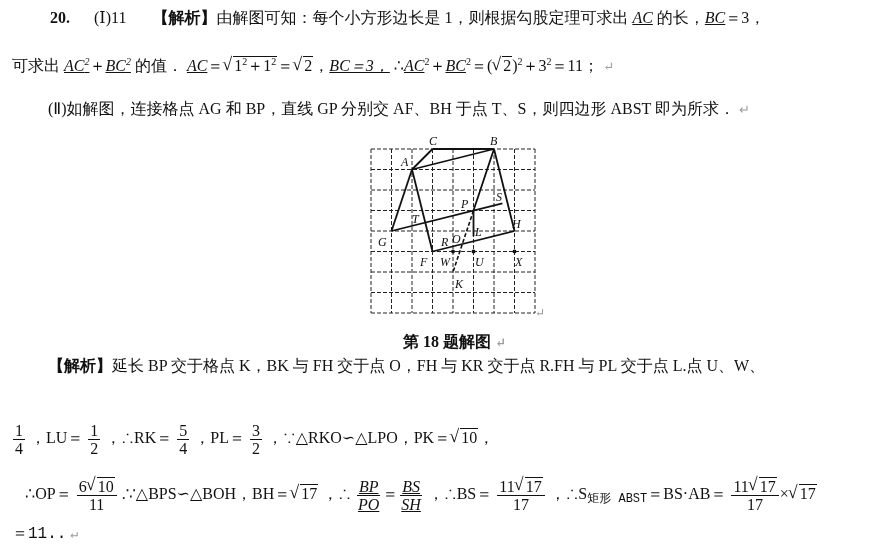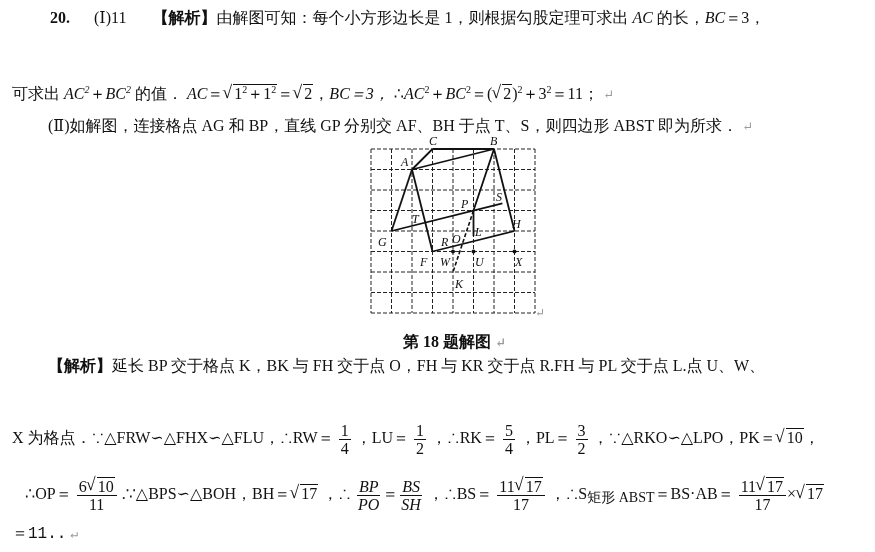--- a/index.html
+++ b/index.html
@@ -1,51 +1,51 @@
 <!DOCTYPE html>
 <html><head>
 <meta charset="utf-8">
 <style>
   html, body { margin:0; padding:0; background:#ffffff; }
   body { width:875px; height:552px; position:relative; overflow:hidden;
          font-family:"Liberation Serif","DejaVu Serif",serif; color:#111; font-size:16px; }
   .line { position:absolute; white-space:nowrap; line-height:20px; }
   .b { font-weight:bold; }
-  .i { font-style:italic; }
+  .i { font-style:italic;text-decoration:underline; }
   .pm { color:#9a9a9a; font-size:13px; margin-left:4px; }
   sup { font-size:10px; vertical-align:6px; line-height:0; }
   .sqrt { display:inline-block; position:relative; padding-left:10px; }
   .sqrt::before { content:"√"; position:absolute; left:-1px; top:-2px; font-size:18px; }
   .sqrt .rad { border-top:1px solid #111; padding:0 1px; }
   .frac { display:inline-flex; flex-direction:column; align-items:center; vertical-align:middle; margin:0 1px; line-height:17px; }
   .frac .num { border-bottom:1px solid #111; padding:0 2px; }
   .frac .den { padding:0 2px; }
-  .sub { font-size:14px; vertical-align:-3px; }
+  .sub { font-size:12px; vertical-align:-3px;font-family:Liberation Mono, monospace; }
   .figure { position:absolute; left:365px; top:132px; }
   .caption { position:absolute; left:403px; top:332px; font-size:16px;font-weight:bold; }
 </style>
 </head>
 <body>
 
 <div class="line" style="left:50px; top:8px;">
   <span class="b">20.</span>
   <span style="margin-left:20px;">(Ⅰ)11</span>
   <span class="b" style="margin-left:22px;">【解析】</span><span>由解图可知：每个小方形边长是 1，则根据勾股定理可求出</span>
   <span class="i">AC</span><span> 的长，</span><span class="i">BC</span><span>＝3，</span>
 </div>
 
-<div class="line" style="left:12px; top:56px;margin-top:28px;">
+<div class="line" style="left:12px; top:56px;">
   <span>可求出</span>
   <span class="i">AC<sup>2</sup></span>＋<span class="i">BC<sup>2</sup></span>
   <span>的值．</span>
   <span class="i">AC</span>＝<span class="sqrt"><span class="rad">1<sup>2</sup>＋1<sup>2</sup></span></span>＝<span class="sqrt"><span class="rad">2</span></span>，<span class="i">BC＝3，</span>
   <span>∴<span class="i">AC</span><sup>2</sup>＋<span class="i">BC</span><sup>2</sup>＝(<span class="sqrt"><span class="rad">2</span></span>)<sup>2</sup>＋3<sup>2</sup>＝11；</span><span class="pm">↵</span>
 </div>
 
-<div class="line" style="left:48px; top:116px;">
+<div class="line" style="left:48px; top:99px;font-family:Liberation Serif, serif;">
   <span>(Ⅱ)如解图，连接格点 AG 和 BP，直线 GP 分别交 AF、BH 于点 T、S，则四边形 ABST 即为所求．</span><span class="pm">↵</span>
 </div>
 
 <div class="figure">
   <svg width="190" height="195" viewBox="0 0 190 195">
     <g transform="translate(6,17)" stroke="#222" stroke-width="1" stroke-dasharray="4,2" fill="none">
       <line x1="0" y1="0" x2="164" y2="0"></line>
         <line x1="0" y1="20.5" x2="164" y2="20.5"></line>
       <line x1="0" y1="41" x2="164" y2="41"></line>
         <line x1="0" y1="61.5" x2="164" y2="61.5"></line>
@@ -117,21 +117,20 @@
 </div>
 <div class="caption">
   <span>第 18 题解图</span><span class="pm">↵</span>
 </div>
 
 <div class="line" style="left:48px; top:356px;">
   <span class="b">【解析】</span><span>延长 BP 交于格点 K，BK 与 FH 交于点 O，FH 与 KR 交于点 R.FH 与 PL 交于点 L.点 U、W、</span>
 </div>
 
 <div class="line" style="left:12px; top:422px;">
-  <span>X 为格点．∵△FRW∽△FHX∽△FLU，∴RW＝</span>
   <span class="frac">
       <span class="num">1</span>
       <span class="den">4</span>
     </span>
   <span>，LU＝</span>
   <span class="frac">
       <span class="num">1</span>
       <span class="den">2</span>
     </span>
   <span>，∴RK＝</span>

